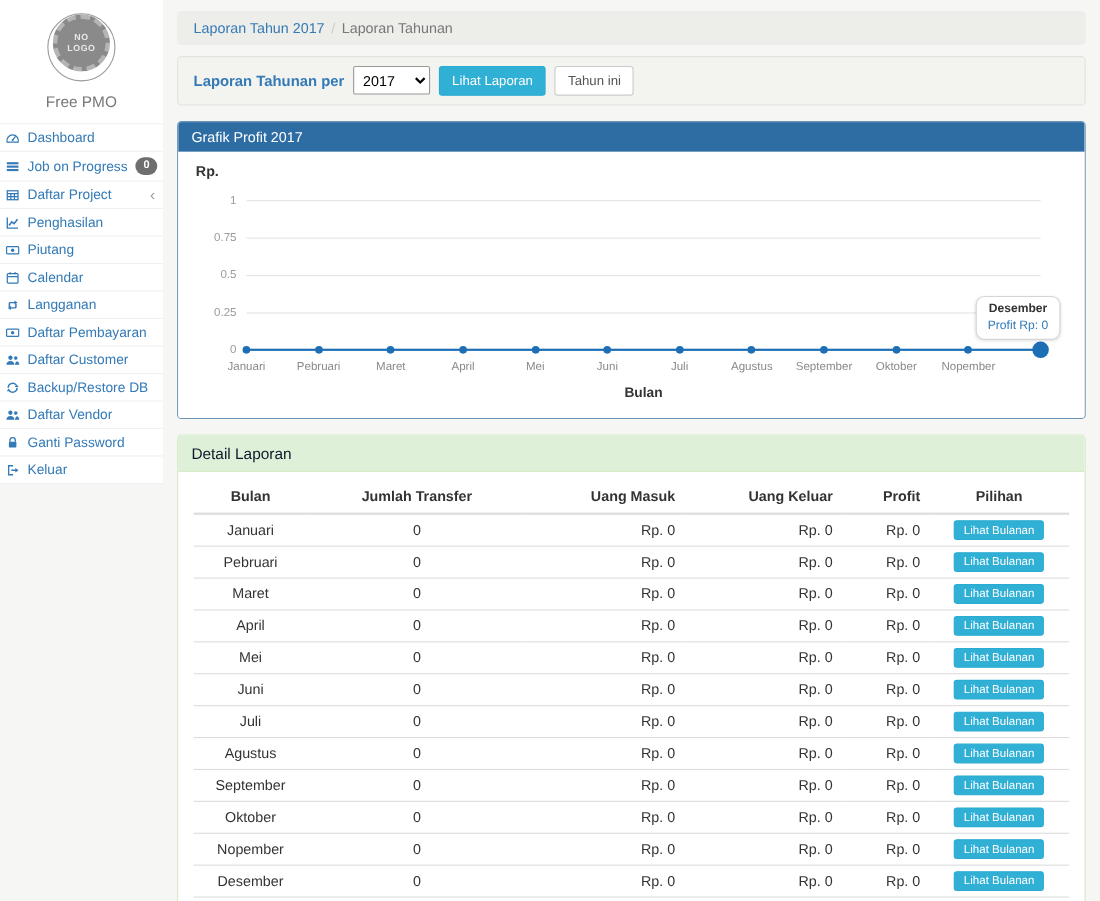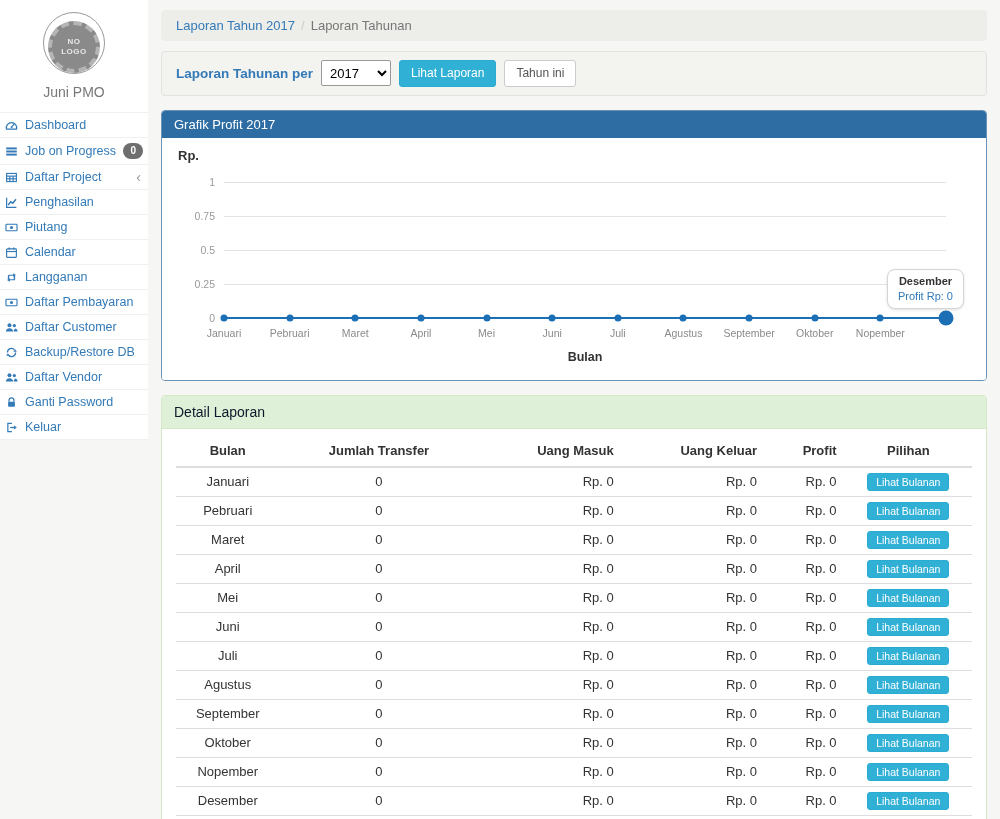--- a/index.html
+++ b/index.html
@@ -11,21 +11,21 @@
     background: #f6f6f4;
   }
   .page { display: flex; align-items: flex-start; width: 1000px; min-height: 789px; }
 
   
   .sidebar { width: 148px; flex: 0 0 148px; }
   .sidebar-card { background: #fff; }
   .logo-area { padding: 12px 0 12px; text-align: center; }
   .logo-badge {
     width: 62px; height: 62px; margin: 0 auto; border-radius: 50%;
-    border: 1px solid #9a9a9a; display: flex; align-items: flex-end; justify-content: center;
+    border: 1px solid #9a9a9a; display: flex; align-items: flex-start; justify-content: center;
   }
   .logo-inner {
     width: 52px; height: 52px; border-radius: 50%;
     background: #8a8a8a; border: 4px dashed #b5b5b5;
     display: flex; align-items: center; justify-content: center;
   }
   .logo-inner span {
     color: #e8e8e8; font-size: 8px; font-weight: bold; letter-spacing: .5px;
     width: 30px; text-align: center; line-height: 1.3;
   }
@@ -117,21 +117,21 @@
 <div class="page">
 
   <aside class="sidebar">
     <div class="sidebar-card">
       <div class="logo-area">
         <div class="logo-badge">
           <div class="logo-inner">
               <span>NO LOGO</span>
             </div>
         </div>
-        <div class="brand">Juni PMO</div>
+        <div class="brand">Free PMO</div>
       </div>
       <nav class="menu">
         <a class="menu-item">
           <span class="mi-icon">
               <svg width="13" height="13" viewBox="0 0 16 16">
                 <path d="M1.8 12.5a6.4 6.4 0 1 1 12.4 0z" fill="none" stroke="currentColor" stroke-width="1.5"></path>
                 <line x1="8" y1="10.3" x2="11.2" y2="6.1" stroke="currentColor" stroke-width="1.4"></line>
                 <circle cx="8" cy="10.3" r="1.1" fill="currentColor"></circle>
               </svg>
             </span>

